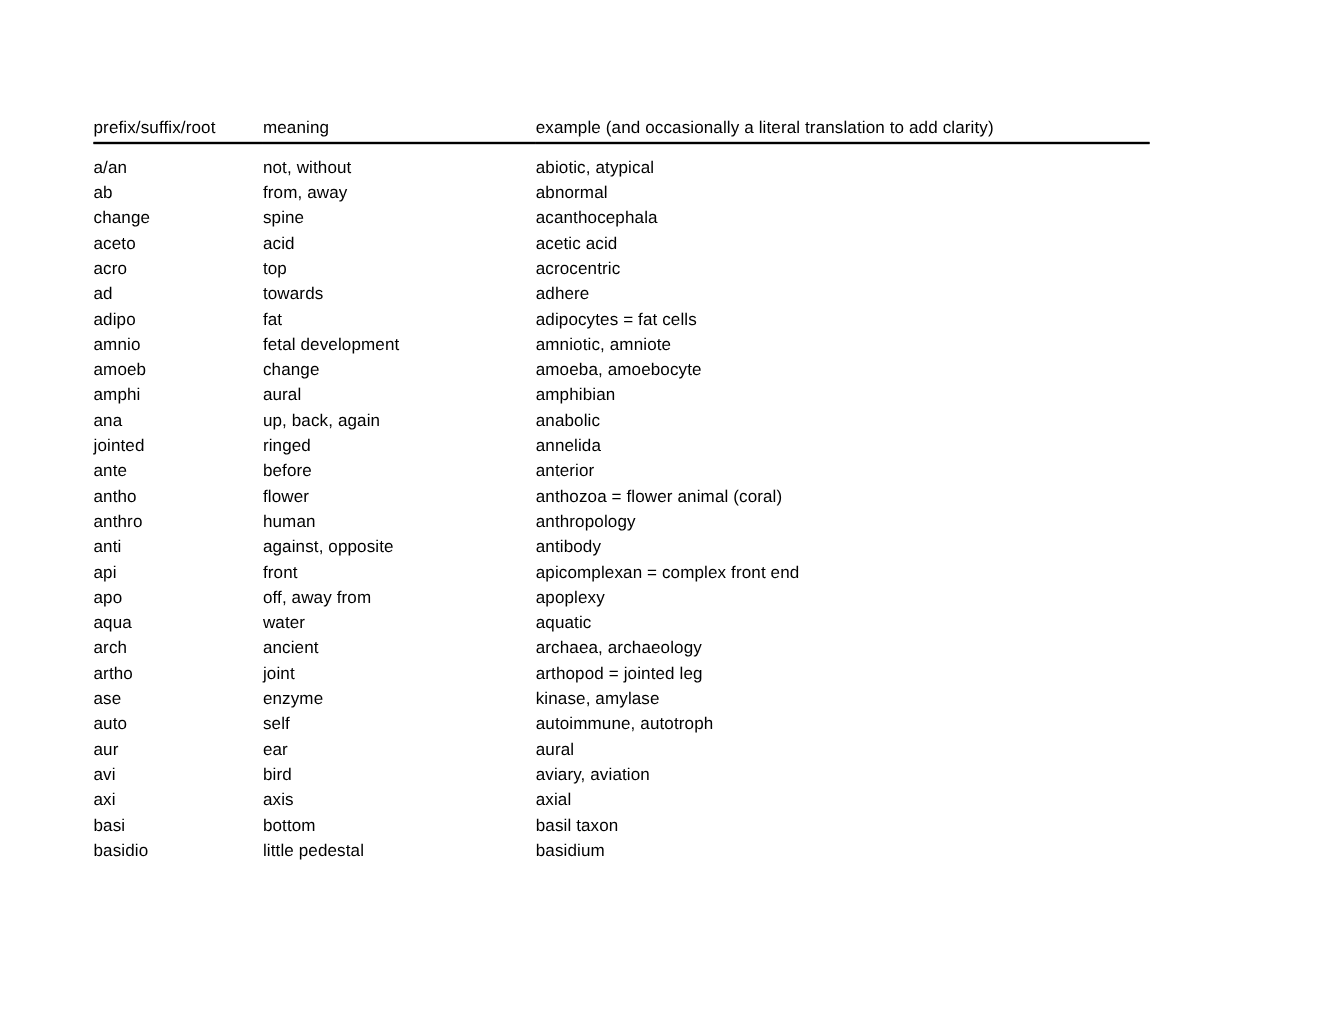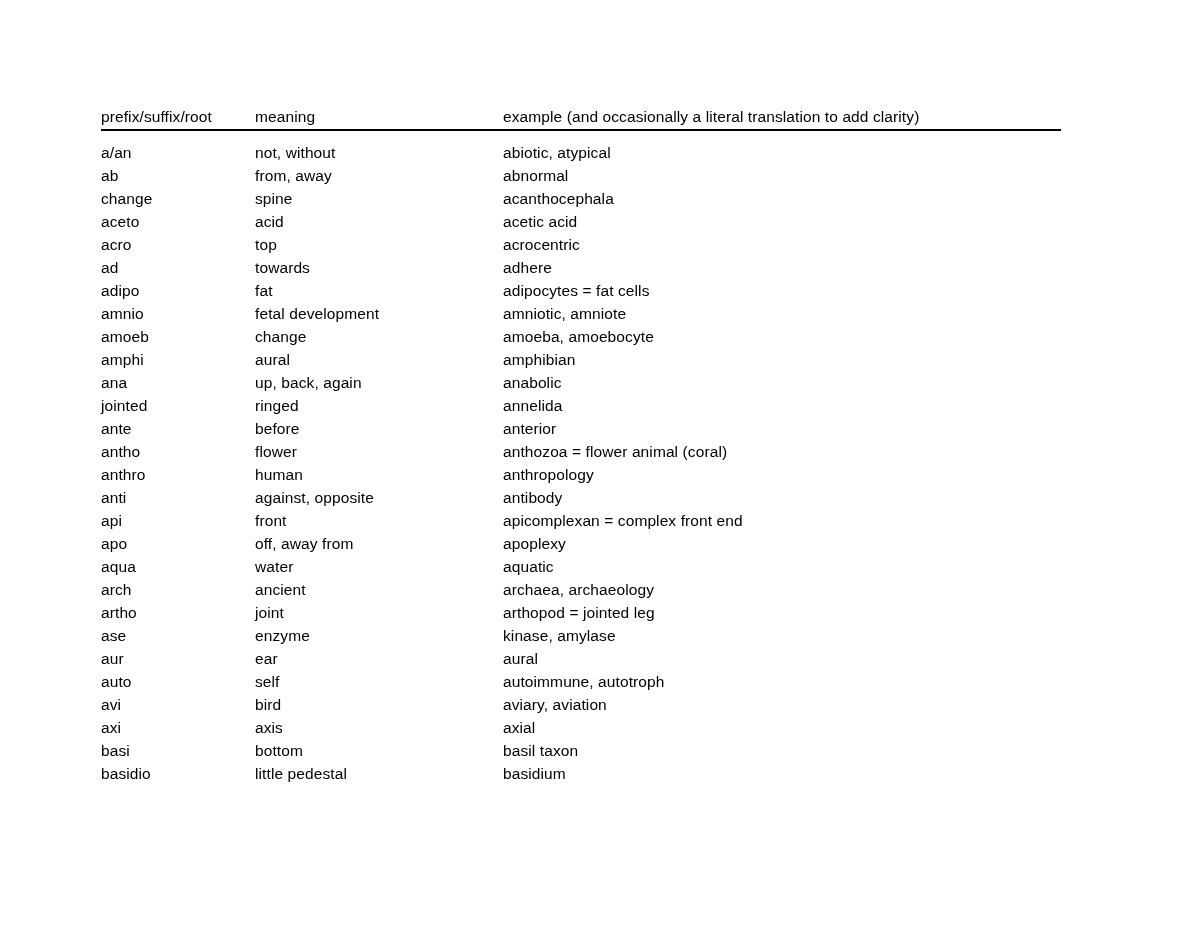--- a/index.html
+++ b/index.html
@@ -25,21 +25,20 @@
     position: absolute;
     left: 85px;
     top: 106px;
     width: 960px;
   }
   table.glossary-table {
     border-collapse: collapse;
     border-spacing: 0;
     width: 960px;
     table-layout: fixed;
-    margin-left: 16px;
   }
   table.glossary-table col.c1 { width: 154px; }
   table.glossary-table col.c2 { width: 248px; }
   table.glossary-table col.c3 { width: 558px; }
   table.glossary-table th,
   table.glossary-table td {
     padding: 0;
     margin: 0;
     text-align: left;
     vertical-align: baseline;
@@ -186,28 +185,28 @@
             <td>artho</td>
             <td>joint</td>
             <td>arthopod = jointed leg</td>
           </tr>
           <tr>
             <td>ase</td>
             <td>enzyme</td>
             <td>kinase, amylase</td>
           </tr>
           <tr>
+            <td>auto</td>
+            <td>self</td>
+            <td>autoimmune, autotroph</td>
+          </tr>
+          <tr>
             <td>aur</td>
             <td>ear</td>
             <td>aural</td>
-          </tr>
-          <tr>
-            <td>auto</td>
-            <td>self</td>
-            <td>autoimmune, autotroph</td>
           </tr>
           <tr>
             <td>avi</td>
             <td>bird</td>
             <td>aviary, aviation</td>
           </tr>
           <tr>
             <td>axi</td>
             <td>axis</td>
             <td>axial</td>

